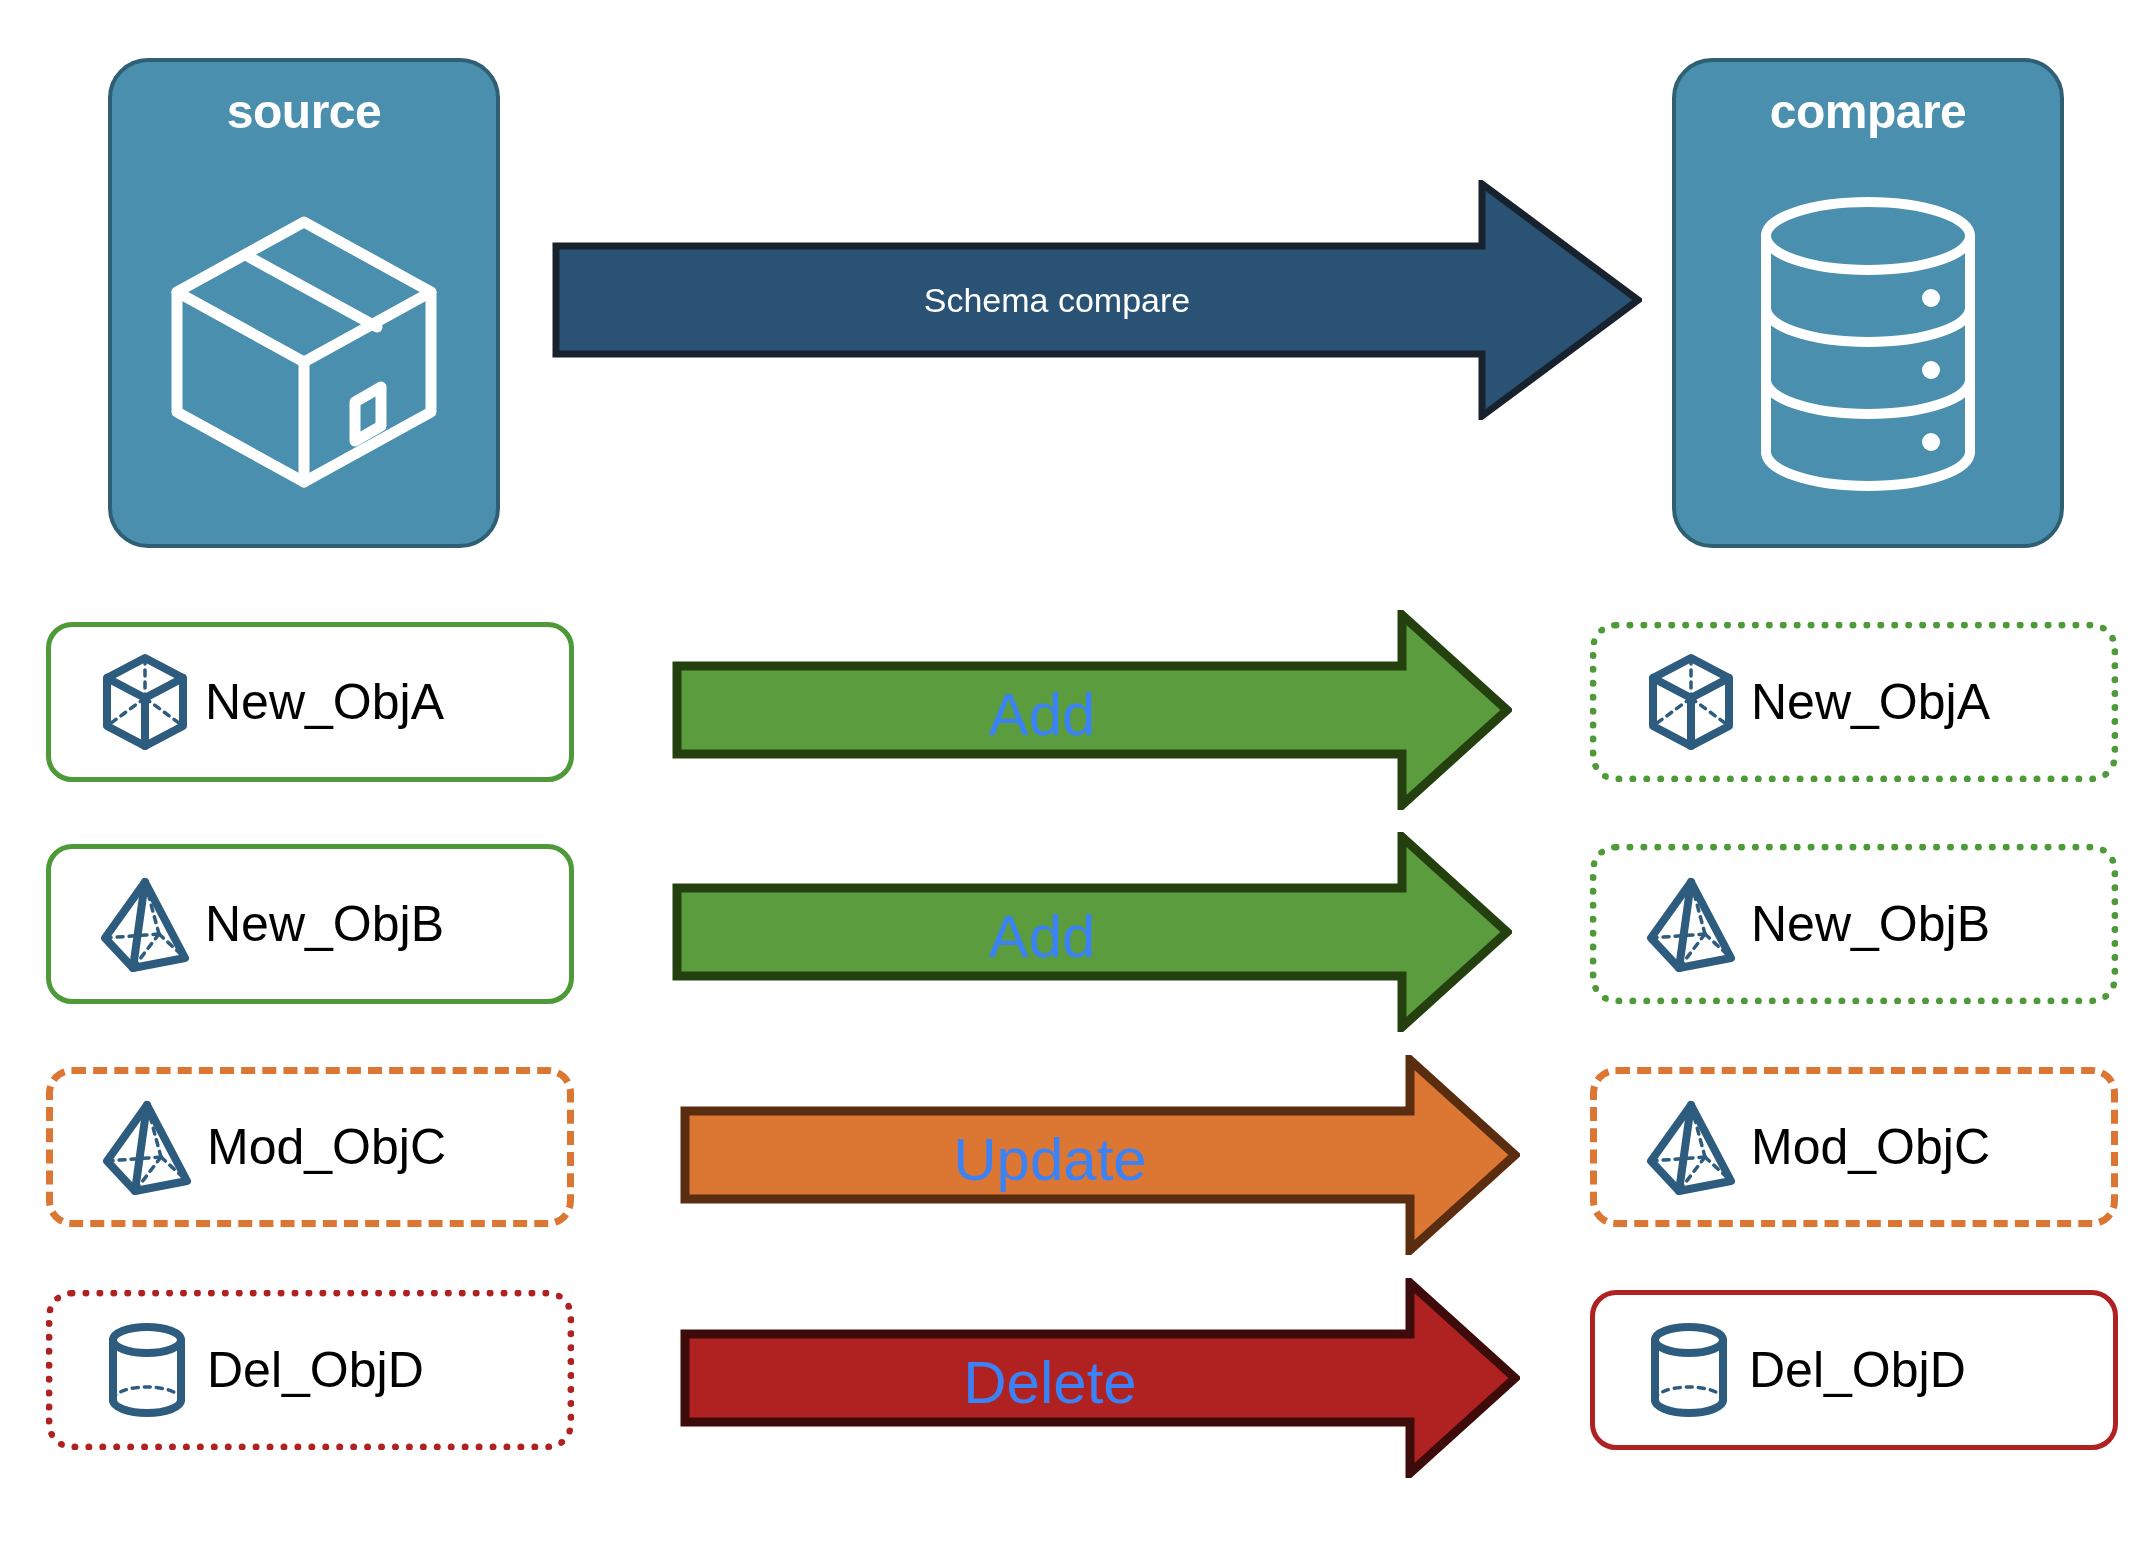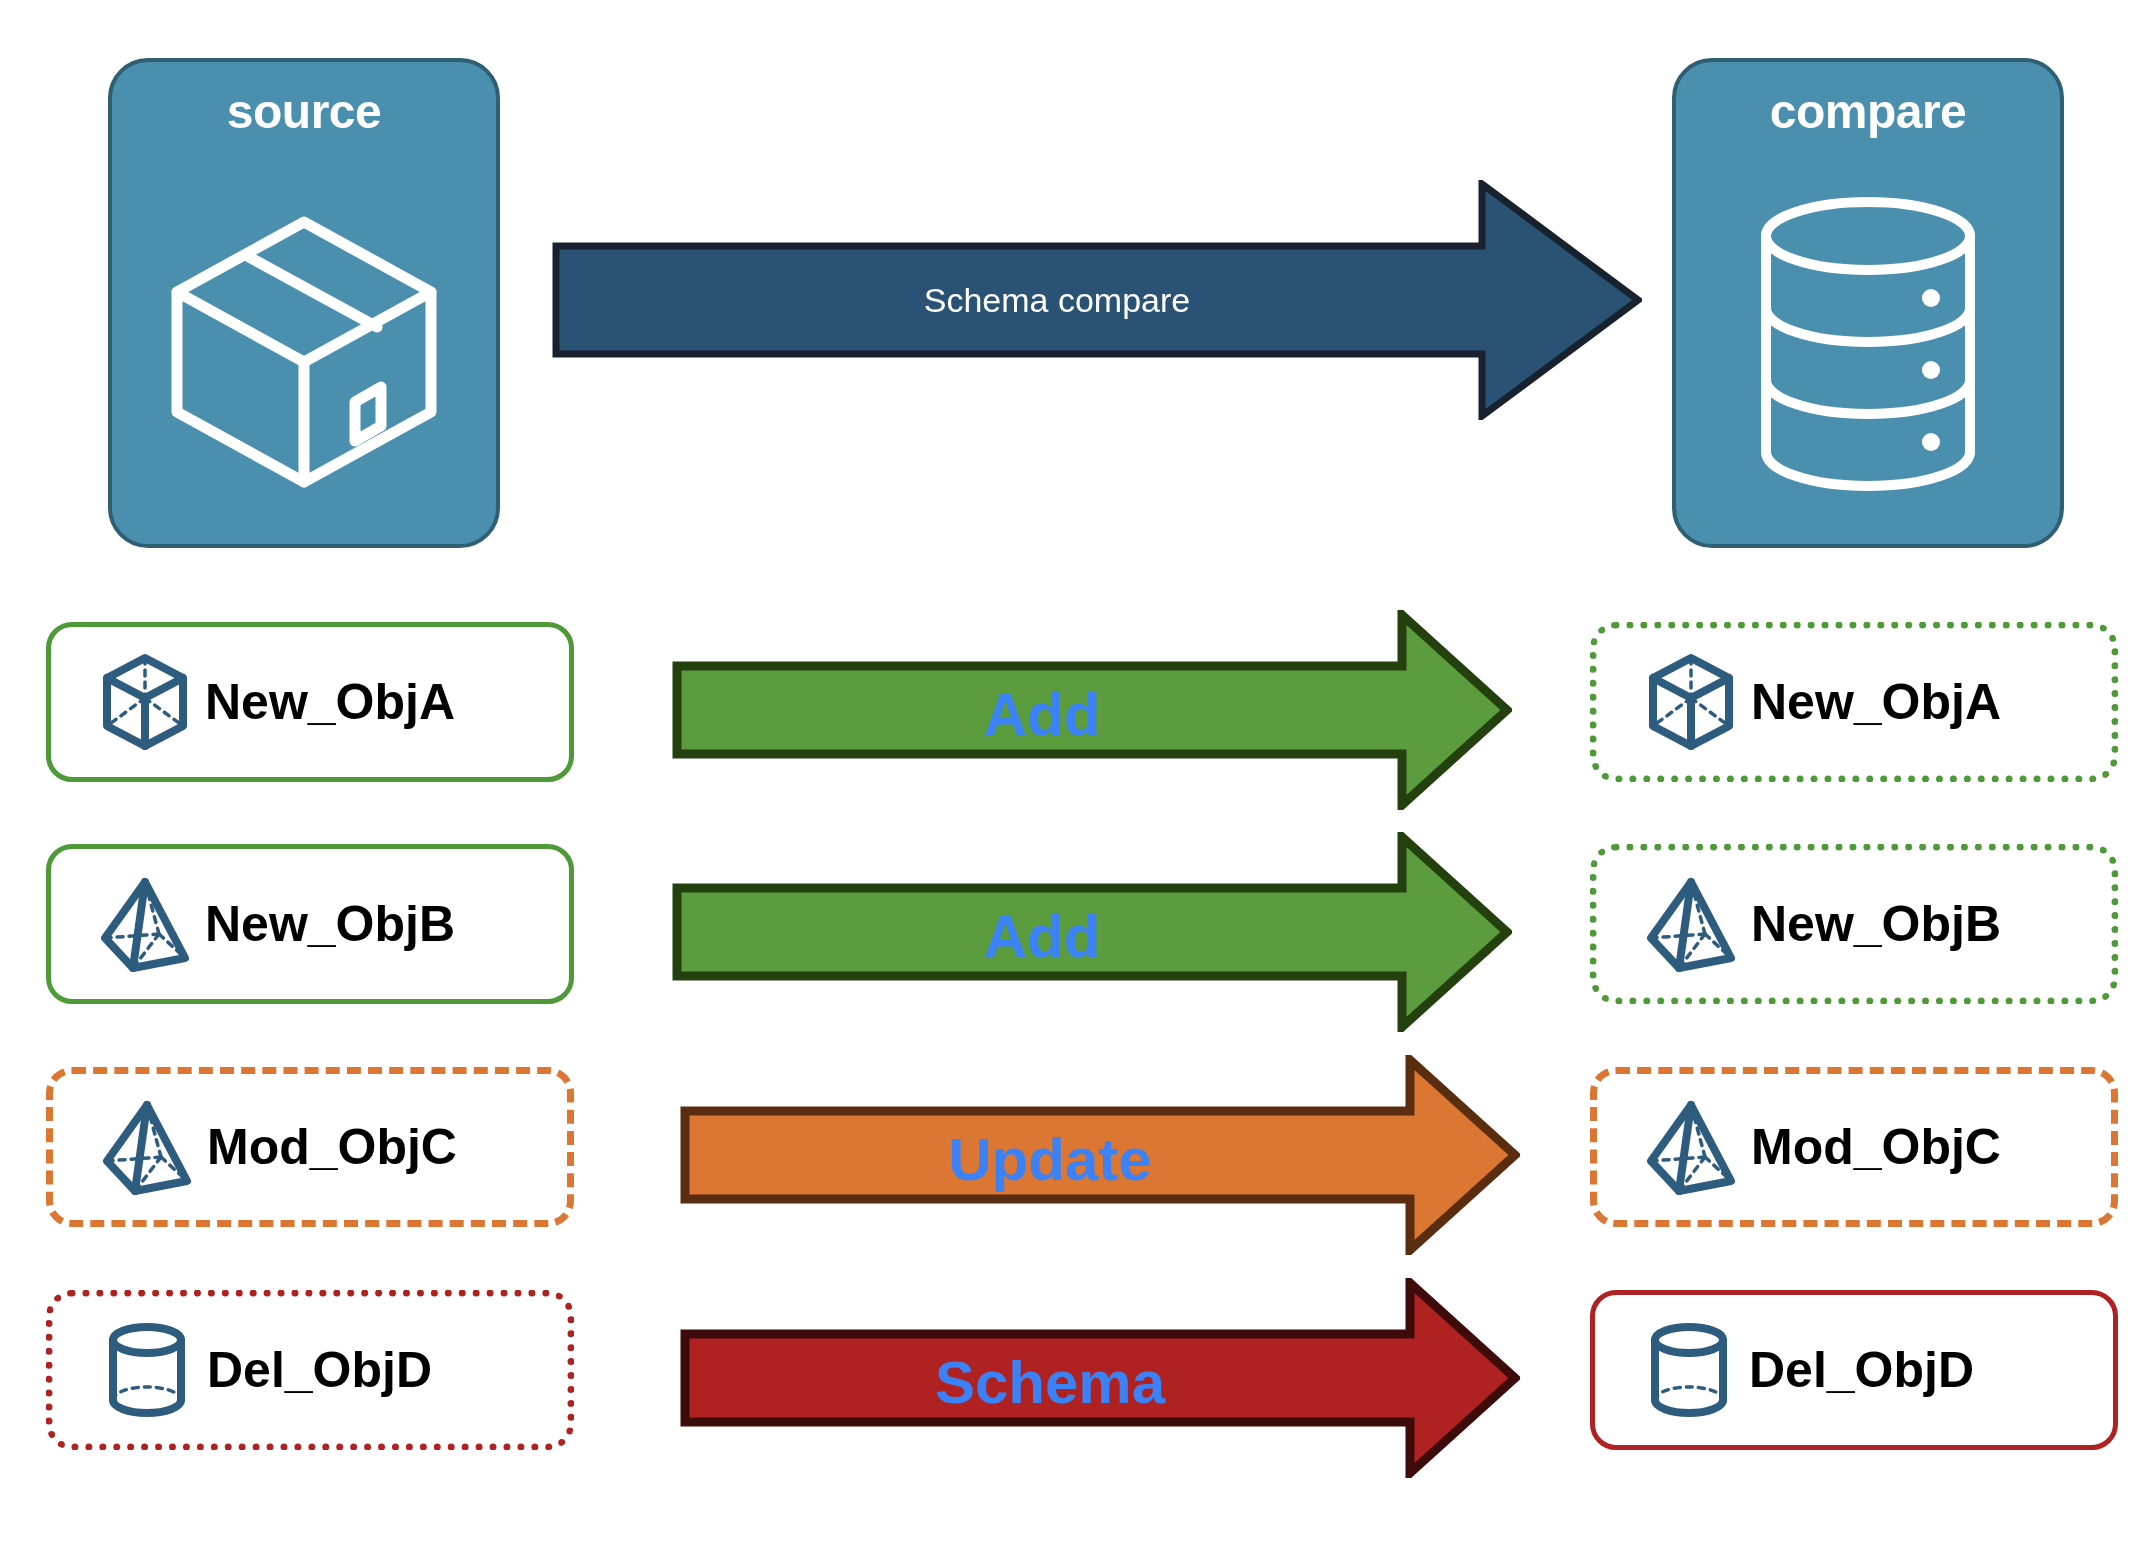--- a/index.html
+++ b/index.html
@@ -69,21 +69,20 @@
     font-size: 34px;
     pointer-events: none;
   }
 
   
   .row {
     position: absolute;
     left: 0;
     width: 2150px;
     height: 200px;
-    font-weight: bold;
   }
   #row-0 { top: 610px; }
   #row-1 { top: 832px; }
   #row-2 { top: 1055px; }
   #row-3 { top: 1278px; }
 
   .obj-card {
     position: absolute;
     top: 12px;
     height: 160px;
@@ -338,14 +337,14 @@
           <g stroke="#2E5C7E" fill="none" stroke-linejoin="round" stroke-linecap="round" stroke-width="3.5" stroke-dasharray="6 6">
             <path d="M12 80 A34 13 0 0 1 80 80"></path>
           </g>
         </svg>
       </div>
       <div class="obj-label">Del_ObjD</div>
     </div>
     <svg class="action-arrow" viewBox="0 0 840 200">
       <polygon points="5,56 730,56 730,5 835,100 730,195 730,144 5,144" fill="#B02222" stroke="#3E0B0B" stroke-width="9" stroke-linejoin="miter"></polygon>
     </svg>
-    <div class="action-arrow-label">Schema</div>
+    <div class="action-arrow-label">Delete</div>
   </div>
 
 </body></html>

